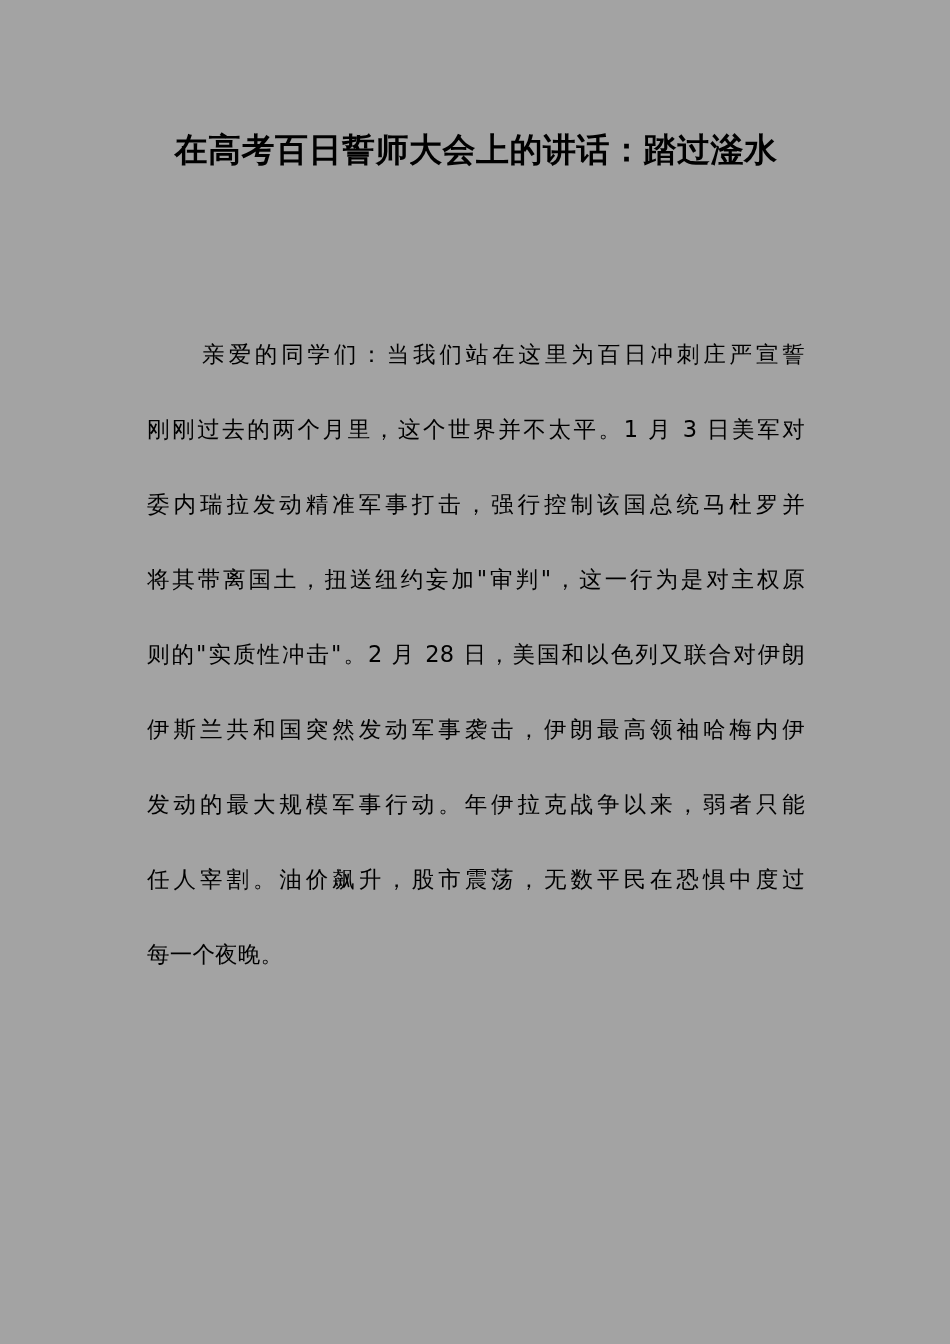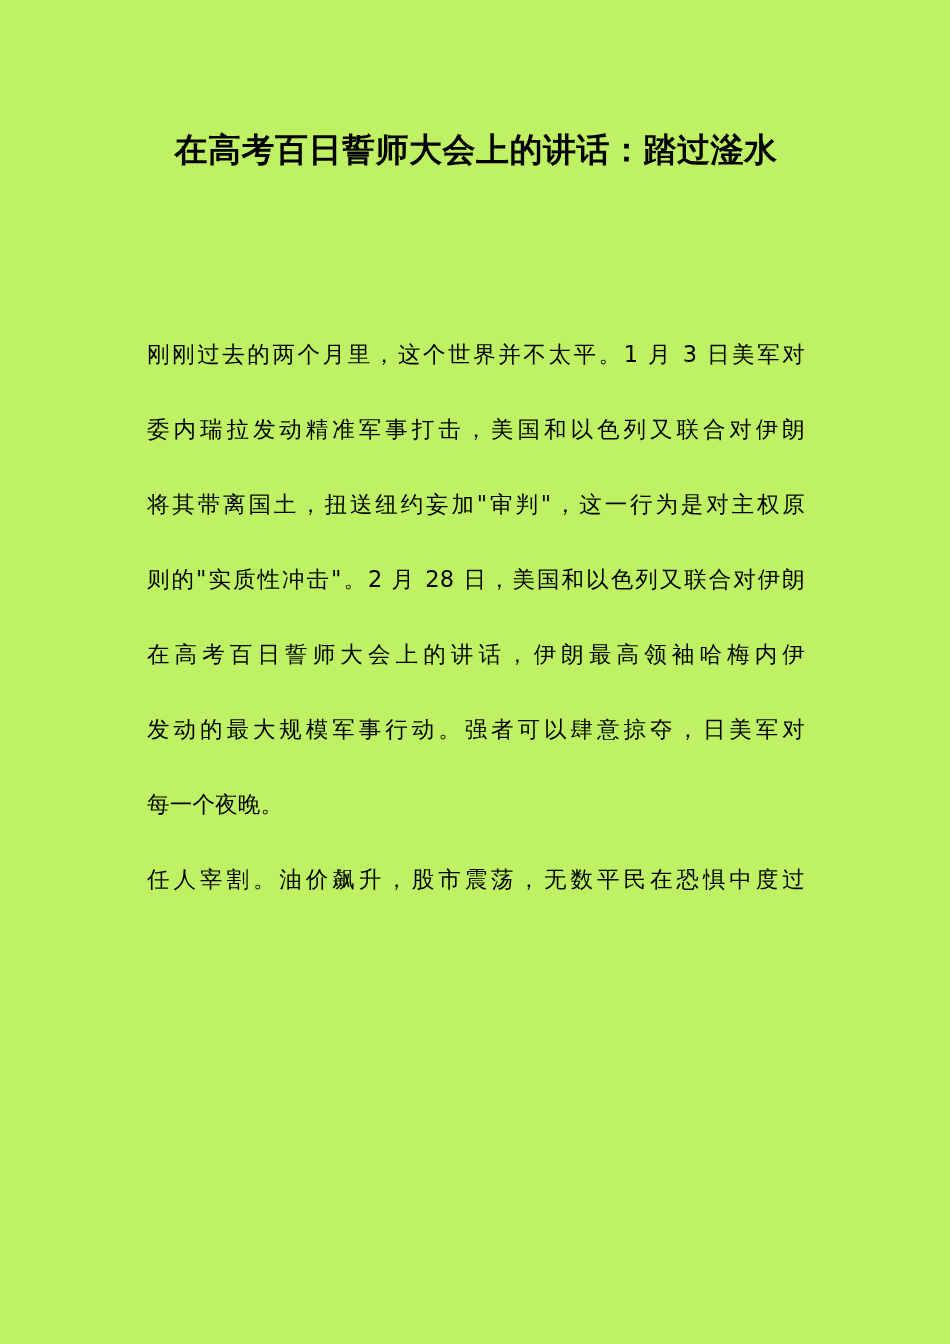--- a/index.html
+++ b/index.html
@@ -13,21 +13,21 @@
       position: relative;
       overflow: hidden;
       color: #000000;
     }
     .page {
       position: absolute;
       left: 0;
       top: 0;
       width: 950px;
       height: 1344px;
-      background: #bef264;
+      background: #a3a3a3;
     }
     .title-block {
       position: absolute;
       left: 147px;
       top: 112px;
       width: 658px;
       text-align: center;
     }
     .title-line {
       font-family: "DejaVu Sans", "Liberation Sans", sans-serif;
@@ -63,22 +63,23 @@
   </style>
 </head>
 <body>
 
 <div class="page">
   <div class="title-block">
     <div class="title-line">在高考百日誓师大会上的讲话：踏过滏水</div>
   </div>
 
   <div class="body-block">
+    <div class="body-line indent">亲爱的同学们：当我们站在这里为百日冲刺庄严宣誓</div>
     <div class="body-line">刚刚过去的两个月里，这个世界并不太平。1 月 3 日美军对</div>
-    <div class="body-line">委内瑞拉发动精准军事打击，美国和以色列又联合对伊朗</div>
+    <div class="body-line">委内瑞拉发动精准军事打击，强行控制该国总统马杜罗并</div>
     <div class="body-line">将其带离国土，扭送纽约妄加"审判"，这一行为是对主权原</div>
     <div class="body-line">则的"实质性冲击"。2 月 28 日，美国和以色列又联合对伊朗</div>
-    <div class="body-line">在高考百日誓师大会上的讲话，伊朗最高领袖哈梅内伊</div>
-    <div class="body-line">发动的最大规模军事行动。强者可以肆意掠夺，日美军对</div>
+    <div class="body-line">伊斯兰共和国突然发动军事袭击，伊朗最高领袖哈梅内伊</div>
+    <div class="body-line">发动的最大规模军事行动。年伊拉克战争以来，弱者只能</div>
+    <div class="body-line">任人宰割。油价飙升，股市震荡，无数平民在恐惧中度过</div>
     <div class="body-line last">每一个夜晚。</div>
-    <div class="body-line">任人宰割。油价飙升，股市震荡，无数平民在恐惧中度过</div>
   </div>
 </div>
 
 </body></html>

